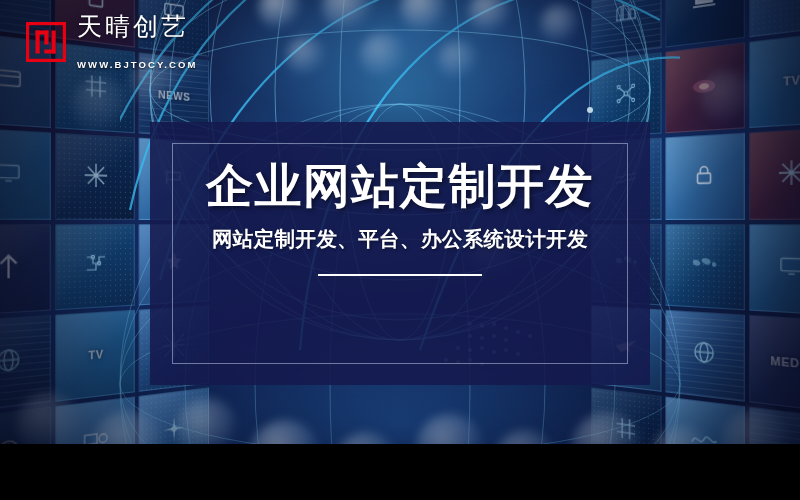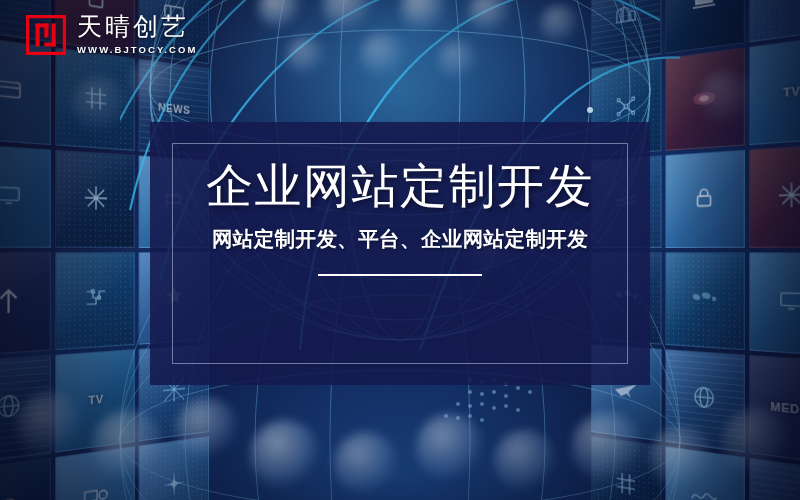--- a/index.html
+++ b/index.html
@@ -7,21 +7,21 @@
     padding: 0;
     background: #000;
   }
   body {
     font-family: "Liberation Sans", "DejaVu Sans", sans-serif;
   }
 
   #banner {
     position: relative;
     width: 800px;
-    height: 500px;
+    height: 444px;
     overflow: hidden;
     background: #0c1130;
   }
 
   
   .bg-base {
     position: absolute;
     inset: 0;
     background:
       radial-gradient(ellipse 55% 45% at 50% 8%, #2e5f9e 0%, rgba(24,54,102,0.55) 45%, rgba(10,16,48,0) 78%),
@@ -162,21 +162,21 @@
     line-height: 1;
     letter-spacing: 3px;
     font-weight: 500;
     text-shadow: 0 1px 3px rgba(0,0,0,0.6);
   }
   .logo-url {
     color: #ffffff;
     font-size: 9.5px;
     letter-spacing: 2.1px;
     font-weight: bold;
-    margin-top: 5px;
+    margin-top: 20px;
     text-shadow: 0 1px 2px rgba(0,0,0,0.7);
   }
 
   
   .panel {
     position: absolute;
     left: 150px;
     top: 122px;
     width: 500px;
     height: 263px;
@@ -198,21 +198,21 @@
     flex-direction: column;
     align-items: center;
     justify-content: flex-start;
     padding-top: 40px;
     box-sizing: border-box;
   }
   .headline {
     color: #ffffff;
     font-size: 47px;
     line-height: 1.04;
-    font-weight: normal;
+    font-weight: bold;
     letter-spacing: 1.5px;
     text-shadow: 2px 2px 5px rgba(0,0,0,0.55);
     white-space: nowrap;
   }
   .subhead {
     color: #ffffff;
     font-size: 20.5px;
     line-height: 1;
     font-weight: bold;
     letter-spacing: 0.4px;
@@ -571,18 +571,18 @@
     <div class="logo-text-wrap">
       <div class="logo-cn">天晴创艺</div>
       <div class="logo-url">WWW.BJTOCY.COM</div>
     </div>
   </div>
 
   <div class="panel">
     <div class="panel-inner-border"></div>
     <div class="panel-content">
       <div class="headline">企业网站定制开发</div>
-      <div class="subhead">网站定制开发、平台、企业网站定制开发</div>
+      <div class="subhead">网站定制开发、平台、办公系统设计开发</div>
       <div class="divider"></div>
     </div>
   </div>
 
 </div>
 
 </body></html>

